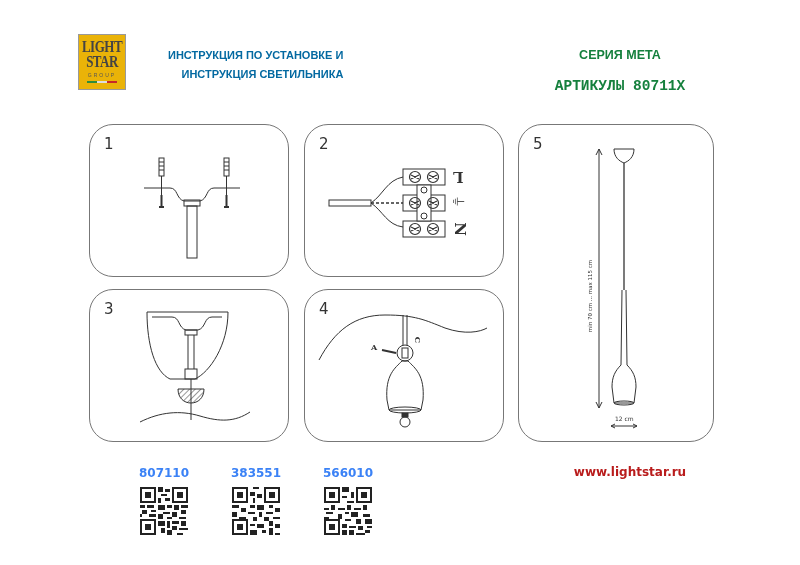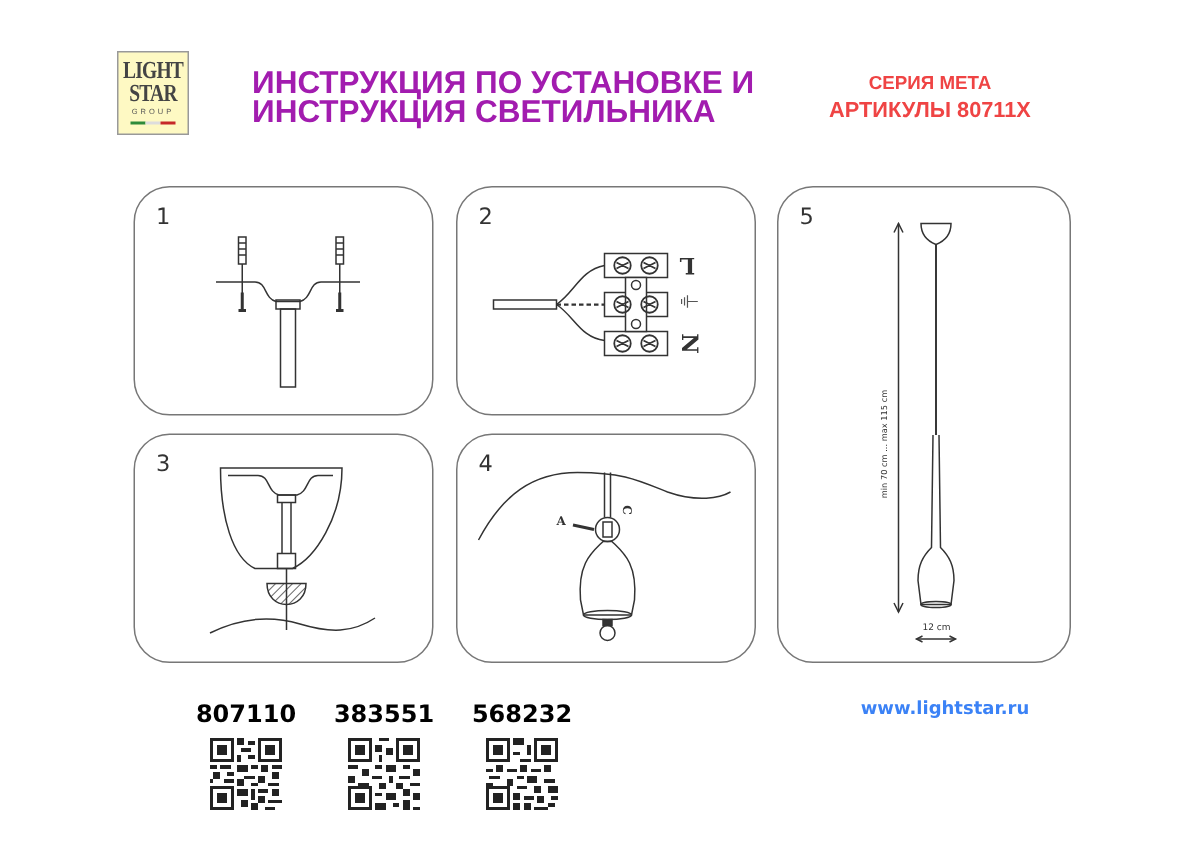--- a/index.html
+++ b/index.html
@@ -1,35 +1,35 @@
 <!DOCTYPE html>
 <html><head>
 <meta charset="utf-8">
 <style>
   html, body { margin: 0; padding: 0; background: #ffffff; }
   body { width: 800px; height: 565px; position: relative; overflow: hidden; font-family: "DejaVu Sans", sans-serif; color: #333; }
-  .logo { position: absolute; left: 78px; top: 34px; width: 46px; height: 54px; border: 1px solid #999; background: #fef9c3; text-align: center; }
+  .logo { position: absolute; left: 78px; top: 34px; width: 46px; height: 54px; border: 1px solid #999; background: #eab308; text-align: center; }
   .logo .l1, .logo .l2 { font-family: "Liberation Serif", serif; font-weight: bold; font-size: 13px; line-height: 12px; color: #444; letter-spacing: -0.5px; transform: scaleY(1.25); display: block; }
   .logo .l1 { margin-top: 6px; }
   .logo .l2 { margin-top: 3px; }
   .logo .l3 { font-family: "Liberation Sans", sans-serif; font-size: 5px; letter-spacing: 2px; color: #555; margin-top: 4px; display: block; }
   .logo .flag { position: absolute; left: 8px; right: 8px; bottom: 6px; height: 2px; display: flex; }
   .logo .flag span { flex: 1; }
-  .title { position: absolute; left: 168px; top: 46px; font-family: "Liberation Sans", sans-serif; font-weight: bold; font-size: 21px; line-height: 19px; color: #a21caf; }
-  .series { position: absolute; left: 540px; top: 46px; width: 160px; text-align: center; font-family: "Liberation Sans", sans-serif; font-weight: bold; color: #ef4444; }
+  .title { position: absolute; left: 168px; top: 46px; font-family: "Liberation Sans", sans-serif; font-weight: bold; font-size: 11px; line-height: 19px; color: #0369a1; text-align: right; }
+  .series { position: absolute; left: 540px; top: 46px; width: 160px; text-align: center; font-family: "Liberation Sans", sans-serif; font-weight: bold; color: #15803d; }
   .series .s1 { font-size: 12.5px; line-height: 18px; }
-  .series .s2 { font-size: 14.5px; line-height: 20px; margin-top: 0; }
+  .series .s2 { font-size: 14.5px; line-height: 20px; margin-top: 12px; font-family: Liberation Mono, monospace; }
   .panel { position: absolute; border: 1.4px solid #777; border-radius: 24px; background: #fff; }
   .panel .num { position: absolute; left: 14px; top: 10px; font-family: "DejaVu Sans", sans-serif; font-size: 15px; color: #333; }
   .panel svg { position: absolute; left: 0; top: 0; }
   .codes { position: absolute; top: 466px; left: 118px; display: flex; }
   .code { width: 92px; text-align: center; }
-  .code .num { font-family: "DejaVu Sans", sans-serif; font-weight: bold; font-size: 16px; color: #000000; }
+  .code .num { font-family: "DejaVu Sans", sans-serif; font-weight: bold; font-size: 12px; color: #3b82f6; }
   .code .qr { margin: 7px auto 0; width: 48px; height: 48px; }
-  .url { position: absolute; left: 540px; top: 465px; width: 180px; text-align: center; font-family: "DejaVu Sans", sans-serif; font-weight: bold; font-size: 12px; color: #3b82f6; }
+  .url { position: absolute; left: 540px; top: 465px; width: 180px; text-align: center; font-family: "DejaVu Sans", sans-serif; font-weight: bold; font-size: 12px; color: #b91c1c; }
 </style>
 </head>
 <body>
 
 <div class="logo">
   <span class="l1">LIGHT</span>
   <span class="l2">STAR</span>
   <span class="l3">GROUP</span>
   <div class="flag">
     <span style="background:#2e8b3a"></span>
@@ -190,21 +190,21 @@
     <svg class="qr" viewBox="0 0 21 21" shape-rendering="crispEdges">
       <g fill="#222">
         <path d="M0 0h7v7H0zM1 1v5h5V1zM2 2h3v3H2z" fill-rule="evenodd"></path>
         <path d="M14 0h7v7h-7zM15 1v5h5V1zM16 2h3v3h-3z" fill-rule="evenodd"></path>
         <path d="M0 14h7v7H0zM1 15v5h5v-5zM2 16h3v3H2z" fill-rule="evenodd"></path>
         <path d="M9 0h3v1H9zM8 2h2v2H8zM11 3h2v2h-2zM9 5h1v2H9zM0 8h3v1H0zM4 9h2v2H4zM8 8h2v1H8zM11 8h3v2h-3zM16 8h2v1h-2zM19 9h2v2h-2zM0 11h2v2H0zM7 11h3v1H7zM12 11h1v2h-1zM15 11h3v1h-3zM3 13h3v1H3zM9 13h2v2H9zM14 13h2v2h-2zM18 13h3v1h-3zM8 16h2v1H8zM11 16h3v2h-3zM16 15h2v2h-2zM19 16h2v2h-2zM8 19h3v2H8zM13 19h2v1h-2zM16 18h2v3h-2zM19 20h2v1h-2z"></path>
       </g>
     </svg>
   </div>
   <div class="code">
-    <div class="num">568232</div>
+    <div class="num">566010</div>
     <svg class="qr" viewBox="0 0 21 21" shape-rendering="crispEdges">
       <g fill="#222">
         <path d="M0 0h7v7H0zM1 1v5h5V1zM2 2h3v3H2z" fill-rule="evenodd"></path>
         <path d="M14 0h7v7h-7zM15 1v5h5V1zM16 2h3v3h-3z" fill-rule="evenodd"></path>
         <path d="M0 14h7v7H0zM1 15v5h5v-5zM2 16h3v3H2z" fill-rule="evenodd"></path>
         <path d="M8 0h3v2H8zM12 2h1v3h-1zM8 4h2v1H8zM10 6h3v1h-3zM0 9h2v1H0zM3 8h2v2H3zM6 9h3v1H6zM10 8h2v2h-2zM13 9h3v1h-3zM17 8h2v2h-2zM1 11h3v1H1zM6 12h2v2H6zM9 11h2v1H9zM12 11h3v2h-3zM17 12h3v1h-3zM0 13h2v1H0zM9 14h3v1H9zM14 14h2v2h-2zM18 14h3v2h-3zM8 16h2v2H8zM11 17h3v1h-3zM15 17h2v2h-2zM19 17h2v1h-2zM8 19h2v2H8zM11 19h2v2h-2zM14 20h4v1h-4zM18 19h2v1h-2z"></path>
       </g>
     </svg>
   </div>
 </div>

